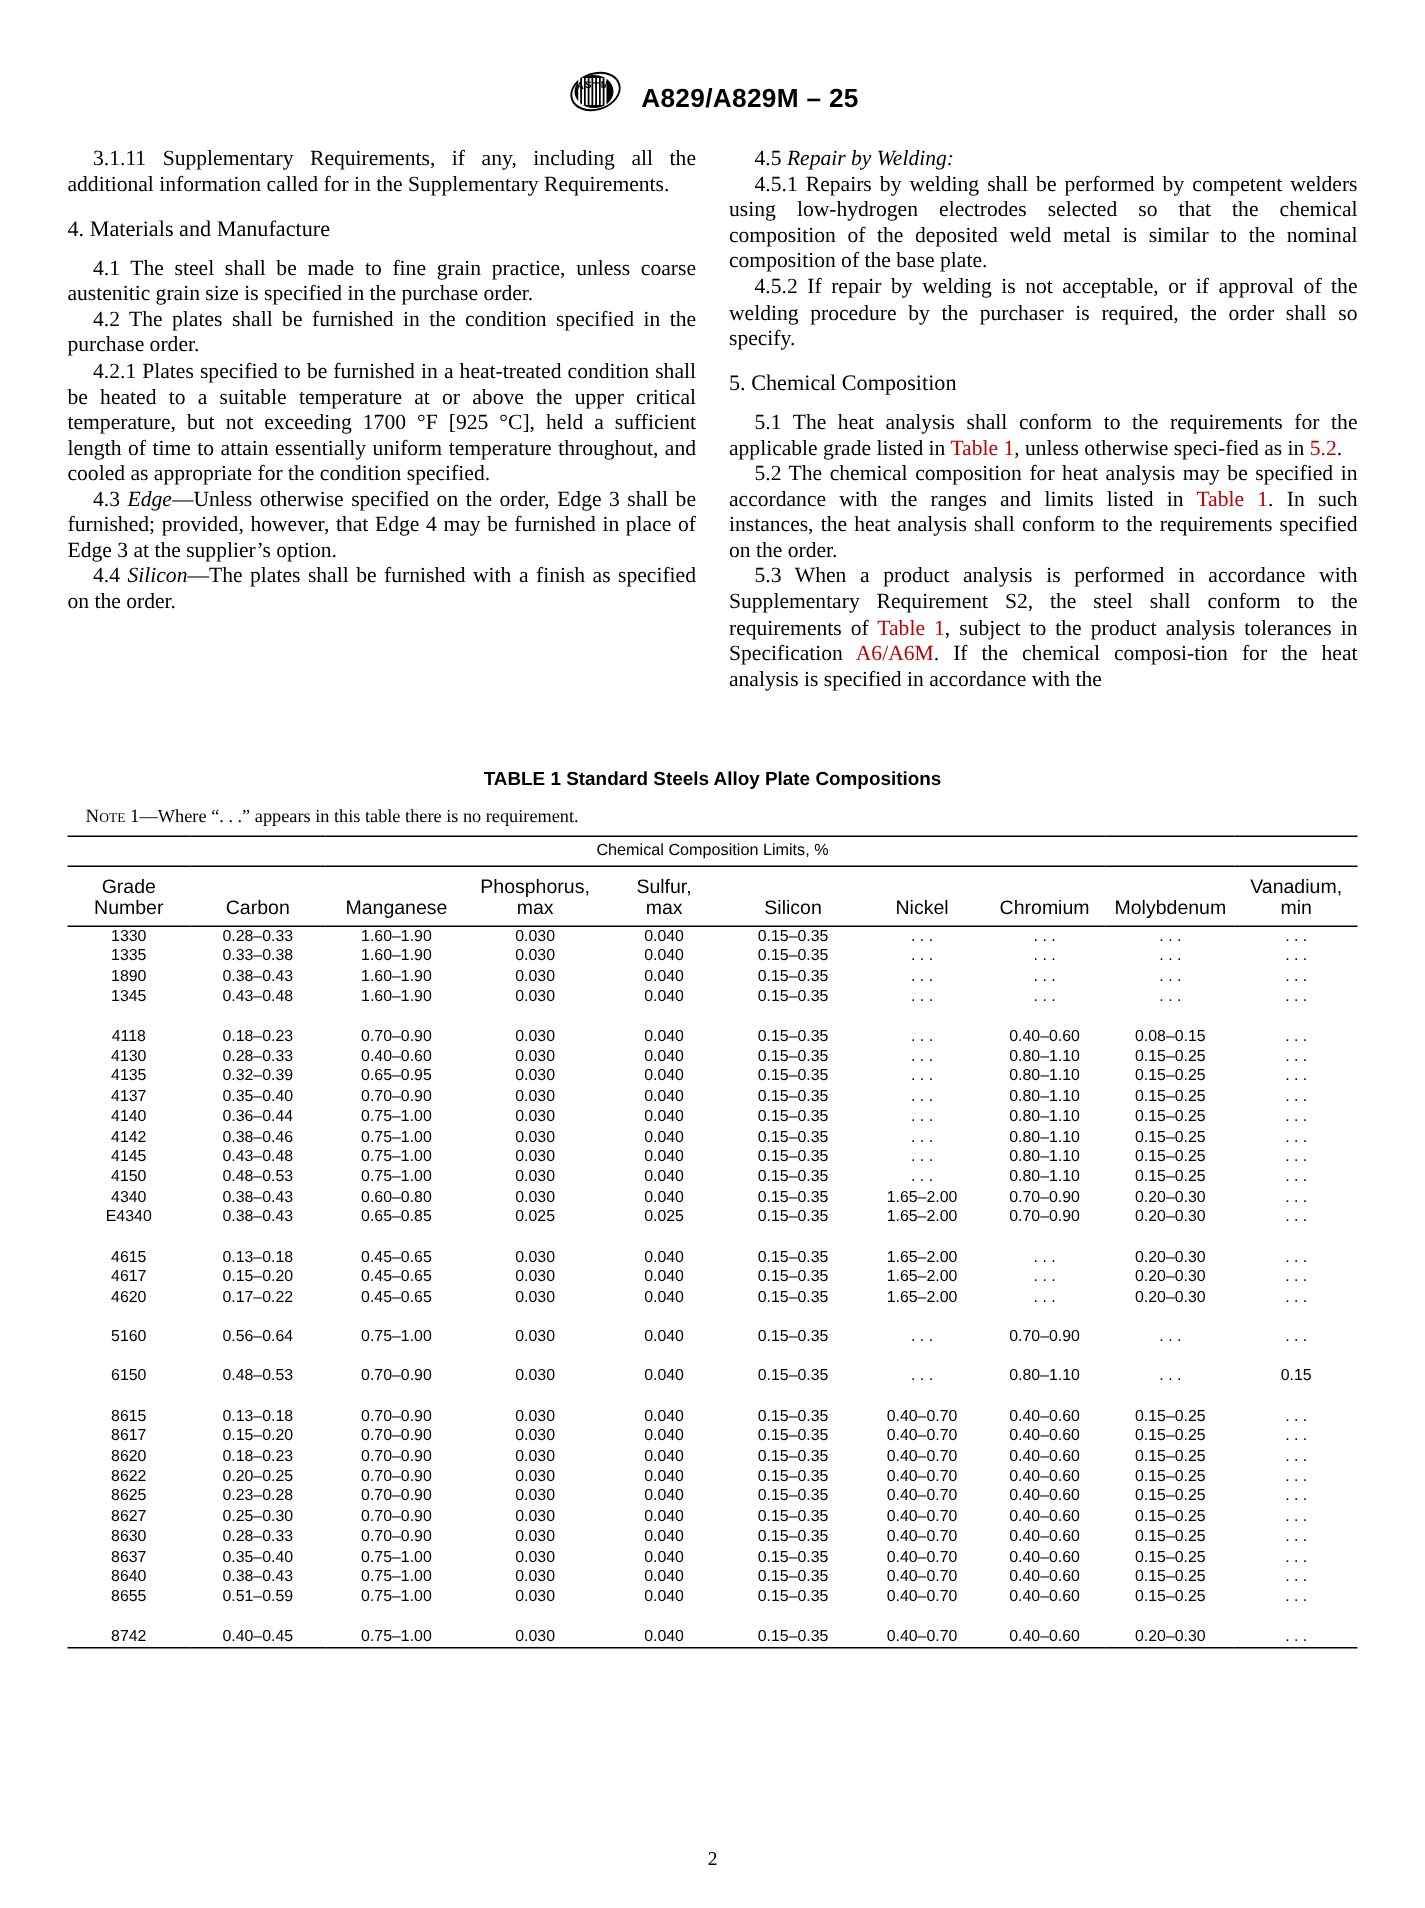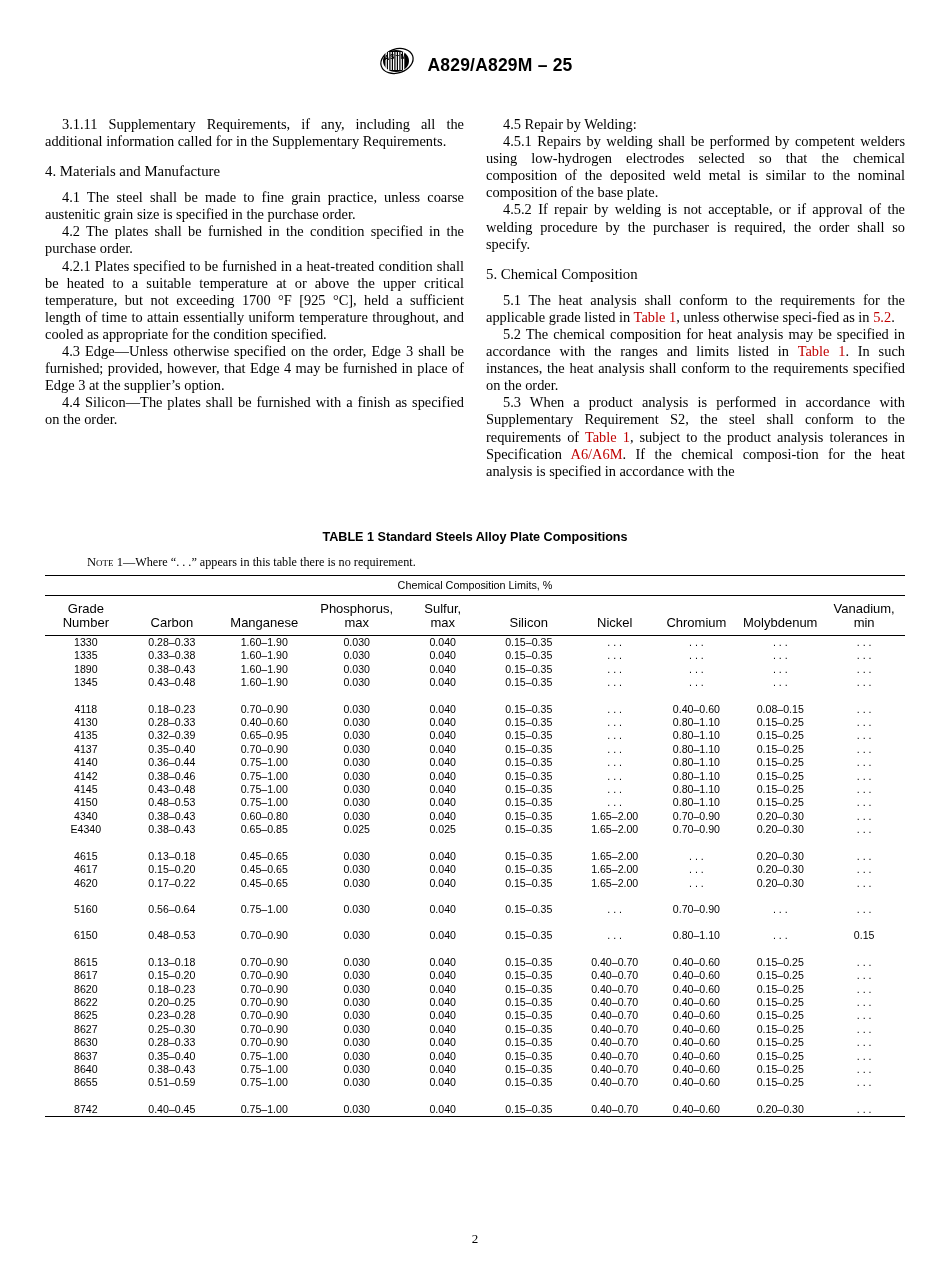--- a/index.html
+++ b/index.html
@@ -47,41 +47,40 @@
   
   .columns {
     display: flex;
     gap: 22px;
     padding: 22px 45px 0 45px;
     box-sizing: border-box;
   }
   .col {
     width: 419px;
     flex: 0 0 419px;
-    margin-top: 18px;
   }
   p.para {
     margin: 0 0 0 0;
     font-size: 14.4px;
     line-height: 17.1px;
     text-align: justify;
     text-indent: 17px;
     hyphens: manual;
   }
   p.para + p.para { margin-top: 0; }
   p.gap { margin-top: 8.5px; }
   h3.section-head {
     font-family: "Liberation Serif", "DejaVu Serif", serif;
     font-weight: normal;
     font-size: 14.8px;
     line-height: 17px;
     margin: 13px 0 9px 0;
     text-indent: 0;
   }
-  .ital { }
+  .ital { font-style: italic; }
   .xref { color: #c00000; }
 
   
   .table-wrap {
     padding: 0 45px;
     box-sizing: border-box;
     margin-top: 50px;
   }
   .table-title {
     font-family: "Liberation Sans", "DejaVu Sans", sans-serif;
@@ -91,21 +90,20 @@
     margin: 0 0 11px 0;
   }
   .table-note {
     font-size: 12.2px;
     margin: 0 0 5px 0;
     padding-left: 12px;
   }
   .note-label {
     font-variant: small-caps;
     font-size: 12.6px;
-    margin-left: 30px;
   }
 
   table.comp {
     width: 100%;
     border-collapse: collapse;
     font-family: "Liberation Sans", "DejaVu Sans", sans-serif;
     font-size: 10.6px;
   }
   table.comp td, table.comp th {
     padding: 0;

